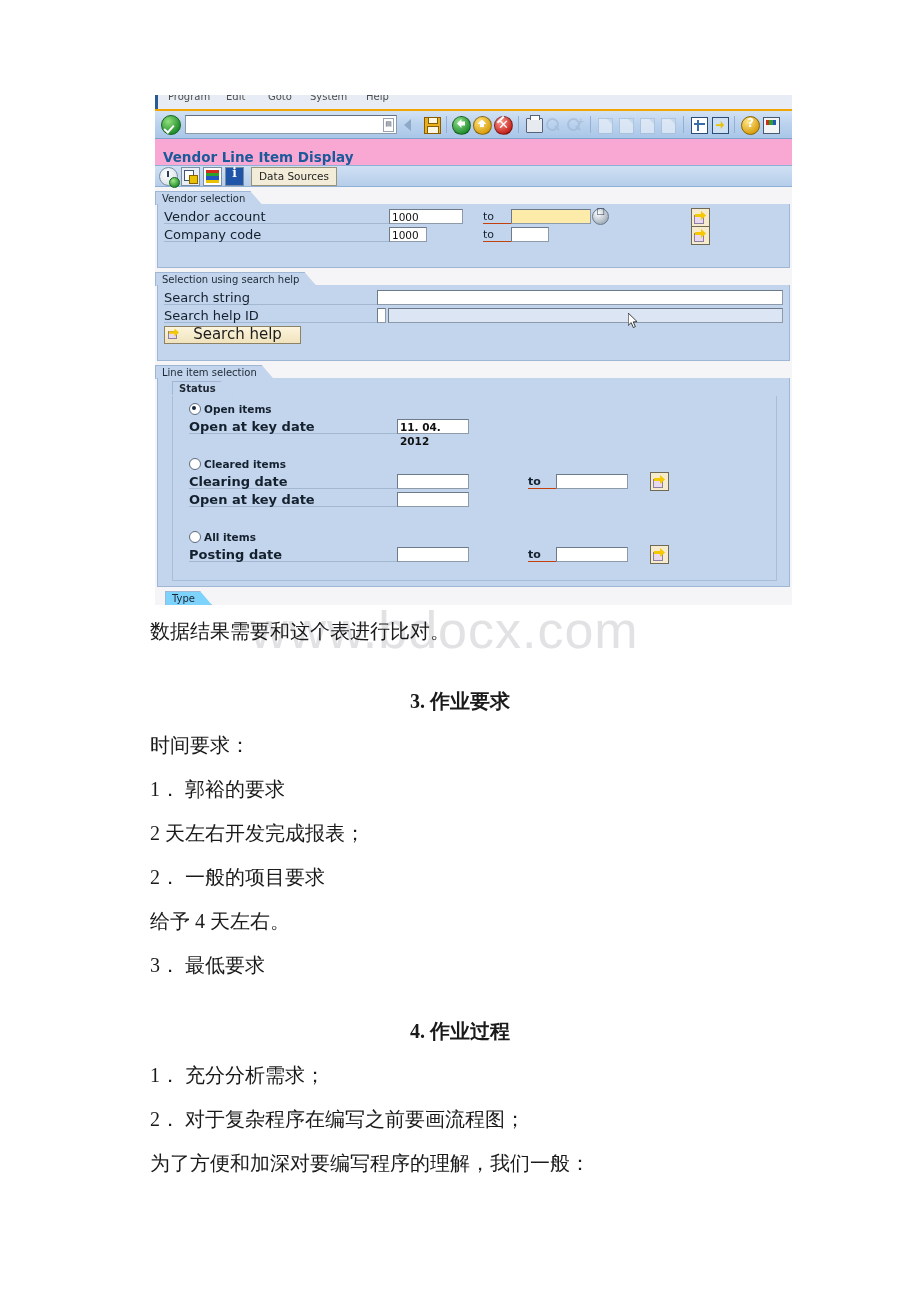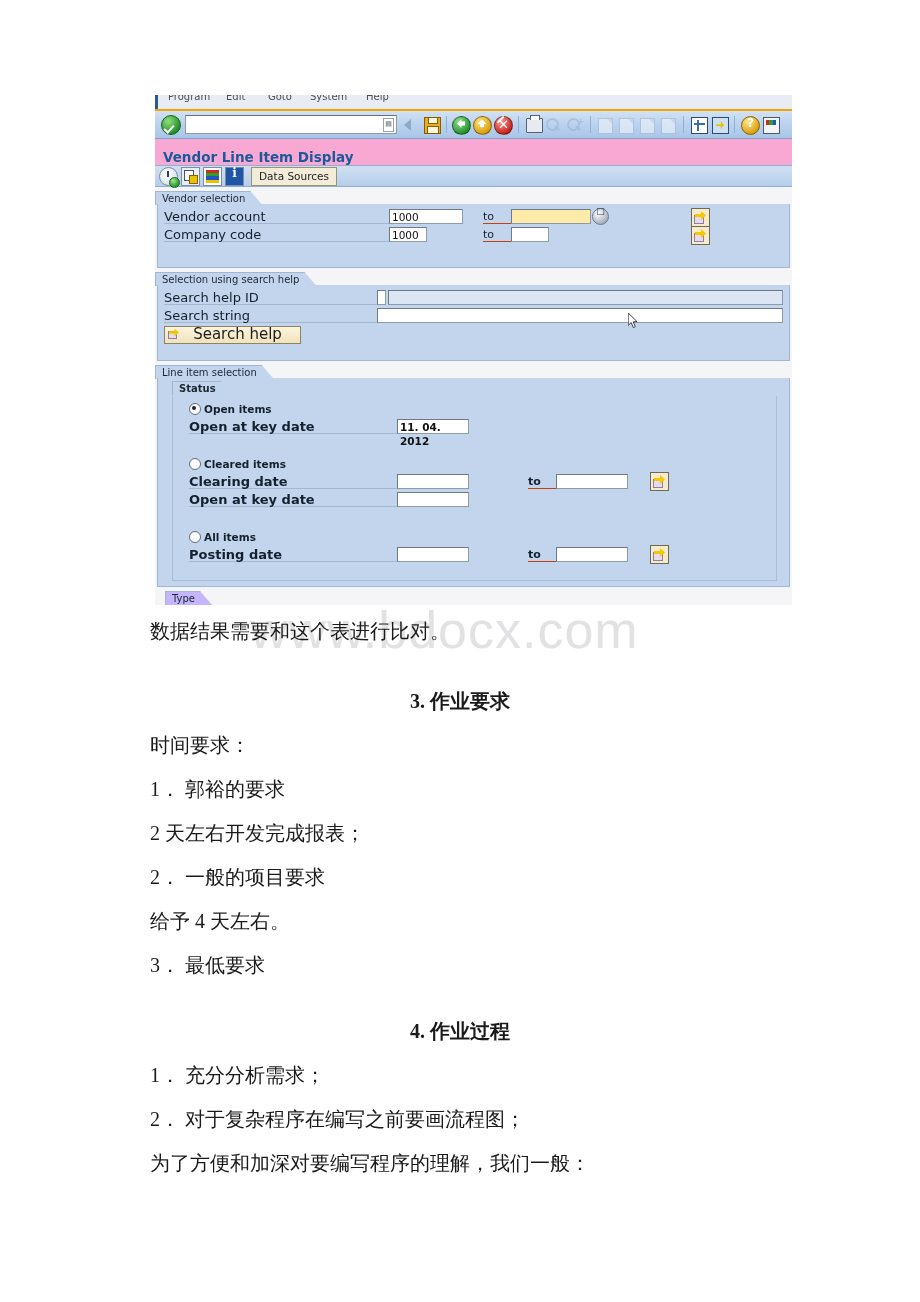--- a/index.html
+++ b/index.html
@@ -606,21 +606,21 @@
     width: 11px; height: 16px;
   }
 
   
   .grp-cropped {
     margin: 0 2px;
     height: 14px;
     position: relative;
     background: #f5f4f7;
   }
-  .grp-cropped .grp-tab { background: #c4b5fd; }
+  .grp-cropped .grp-tab { background: #7dd3fc; }
 
   
   .doc-text {
     position: absolute;
     z-index: 2;
     font-family: "Liberation Serif", "DejaVu Serif", serif;
     color: #1a1a1a;
     white-space: nowrap;
   }
   .p-body {
@@ -756,27 +756,27 @@
         <span class="multi-btn" style="position:absolute; left:533px; top:22px;"></span>
       </div>
     </div>
 
     <div class="grp-tabhead">
       <span class="grp-tab">Selection using search help</span>
     </div>
     <div class="grp" style="height:70px">
       <div class="grp-inner">
         <div class="row">
+          <span class="lbl" style="width:225px">Search string</span>
+          <span class="inp" style="width:406px"></span>
+        </div>
+        <div class="row">
           <span class="lbl" style="width:225px">Search help ID</span>
           <span class="inp" style="width:9px"></span>
           <span class="inp readonly" style="width:395px;margin-left:2px"></span>
-        </div>
-        <div class="row">
-          <span class="lbl" style="width:225px">Search string</span>
-          <span class="inp" style="width:406px"></span>
         </div>
         <div class="row" style="margin-top:2px">
           <span class="sh-btn">
             <span class="arrow"></span>
             <span class="sh-text">Search help</span>
           </span>
         </div>
       </div>
 
       <svg class="cursor-arrow" style="left:470px; top:28px;" viewBox="0 0 12 18">

